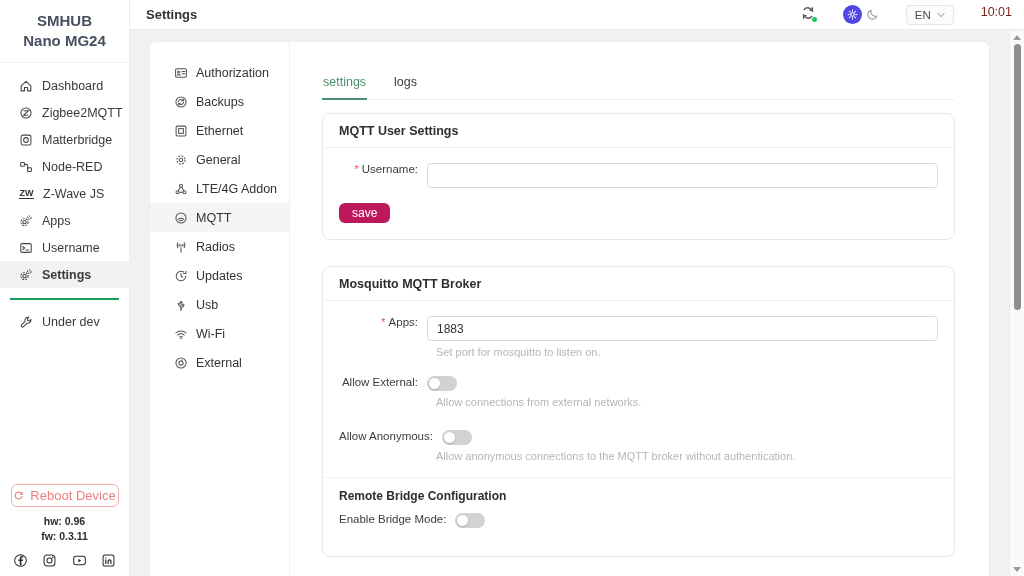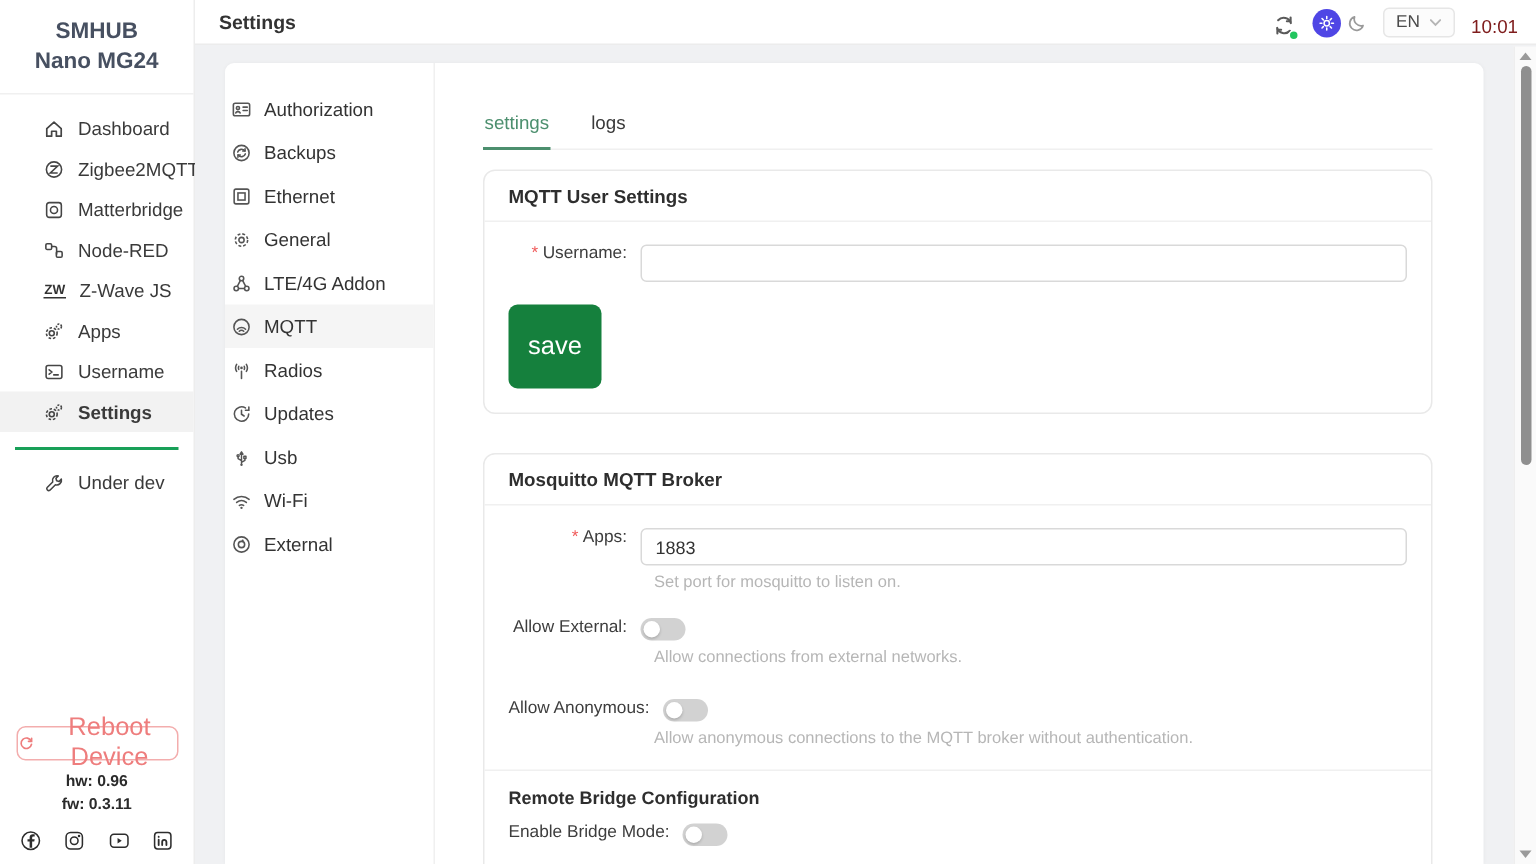--- a/index.html
+++ b/index.html
@@ -5,49 +5,49 @@
 *{margin:0;padding:0;box-sizing:border-box}
 html,body{width:1024px;height:576px;overflow:hidden;font-family:"Liberation Sans",sans-serif;background:#fff;-webkit-font-smoothing:antialiased}
 .app{display:flex;width:1024px;height:576px}
 svg{display:block}
 .ic{flex-shrink:0}
 
 
 .sidebar{width:130px;background:#fff;border-right:1px solid #ededed;display:flex;flex-direction:column;flex-shrink:0}
 .logo{text-align:center;padding:11px 4px 12px;font-size:15px;font-weight:bold;color:#475061;line-height:1.3;border-bottom:1px solid #f0f0f0}
 .nav{padding-top:9px}
-.nav-item{display:flex;align-items:center;gap:9px;height:27px;padding-left:29px;font-size:12.5px;color:#3a3a3a;cursor:pointer}
+.nav-item{display:flex;align-items:center;gap:9px;height:27px;padding-left:19px;font-size:12.5px;color:#3a3a3a;cursor:pointer}
 .nav-item .ic{color:#454545}
 .nav-item.active{background:#f2f2f2;font-weight:bold}
 .green-divider{height:2px;background:#18a058;margin:10px 10px 8px}
 .zw{font-size:9px;font-weight:bold;color:#333;border-bottom:1.6px solid #333;width:15px;text-align:center;display:inline-block;line-height:1.2}
 .sidebar-bottom{margin-top:auto;padding-bottom:8px;text-align:center}
-.reboot-btn{display:flex;align-items:center;justify-content:center;gap:6px;margin:0 auto 7px;width:108px;height:23px;border:1px solid #f3adad;border-radius:6px;background:#fff;color:#ee7d7d;font-size:17px;cursor:pointer}
+.reboot-btn{display:flex;align-items:center;justify-content:center;gap:6px;margin:0 auto 7px;width:108px;height:23px;border:1px solid #f3adad;border-radius:6px;background:#fff;color:#ee7d7d;font-size:13px;cursor:pointer}
 .version{font-size:10.5px;font-weight:bold;color:#2b2b2b;line-height:1.45}
 .social{display:flex;justify-content:space-between;align-items:center;padding:9px 13px 0;color:#2d2d2d}
 
 
 .main{flex:1;display:flex;flex-direction:column;min-width:0;position:relative}
 .topbar{height:30px;background:#fff;display:flex;align-items:center;padding:0 12px 0 16px;border-bottom:1px solid #ececec;flex-shrink:0}
 .topbar-title{font-size:13px;font-weight:bold;color:#333}
-.topbar-right{margin-left:auto;display:flex;align-items:flex-end;gap:11px}
+.topbar-right{margin-left:auto;display:flex;align-items:flex-start;gap:27px}
 .sync-wrap{position:relative;color:#5a5a5a;cursor:pointer}
 .sync-dot{position:absolute;right:-2px;bottom:-2px;width:7px;height:7px;border-radius:50%;background:#22c55e;border:1px solid #fff}
 .theme-toggle{display:flex;align-items:center;gap:4px;cursor:pointer}
 .theme-sun{width:19px;height:19px;border-radius:50%;background:#4f46e5;display:flex;align-items:center;justify-content:center;color:#fff}
 .theme-moon{color:#9a9a9a}
 .lang{display:flex;align-items:center;gap:6px;border:1px solid #e6e6e6;border-radius:4px;padding:3px 8px;font-size:11.5px;color:#4a4a4a;background:#fcfcfc;cursor:pointer}
 .lang .chev{color:#b5b5b5}
 .clock{font-size:12.5px;font-weight:normal;color:#7f1d1d;margin-right:0}
 
 
 .workspace{flex:1;background:#f0f1f3;padding:12px 35px 0 20px;overflow:hidden}
 .panel{background:#fff;border-radius:6px 6px 0 0;height:100%;display:flex;box-shadow:0 0 3px rgba(0,0,0,.04)}
 .settings-menu{width:140px;flex-shrink:0;border-right:1px solid #f0f0f0;padding-top:16px}
-.menu-item{display:flex;align-items:center;gap:8px;height:29px;padding-left:4px;font-size:12.5px;color:#333;cursor:pointer}
+.menu-item{display:flex;align-items:center;gap:8px;height:29px;padding-left:24px;font-size:12.5px;color:#333;cursor:pointer}
 .menu-item .ic{color:#555}
 .menu-item.active{background:#f5f5f5}
 .content{flex:1;min-width:0;padding:30px 34px 0 32px}
 
 
 .tabs{display:flex;gap:26px;border-bottom:1px solid #f0f0f0}
 .tab{font-size:12.5px;color:#3a3a3a;padding:3px 1px 9px;cursor:pointer}
 .tab.active{color:#4c8f6e;border-bottom:2px solid #4c8f6e;margin-bottom:-1px}
 
 
@@ -59,21 +59,21 @@
 .form-label{min-width:88px;flex-shrink:0;text-align:right;font-size:11.5px;color:#3d3d3d;padding-right:9px;white-space:nowrap}
 .req{color:#f05b5b;margin-right:3px}
 .form-ctl{flex:1;display:flex;align-items:center;min-width:0}
 .text-input{width:100%;height:25px;border:1px solid #d9d9d9;border-radius:4px;padding:0 9px;font-size:12px;color:#333;outline:none;background:#fff}
 .text-input:disabled{background:#f6f6f6;border-color:#e9e9e9}
 .text-input::placeholder{color:#c3c3c3}
 .input-wrap{flex:1;display:flex;align-items:center;gap:6px;border:1px solid #d9d9d9;border-radius:4px;height:25px;padding:0 9px;background:#fff}
 .input-wrap input{flex:1;border:none;outline:none;font-size:12px;color:#333;min-width:0}
 .eye{color:#9a9a9a;cursor:pointer}
 .form-help{font-size:11px;color:#b6b6b6;margin:-7px 0 15px 97px}
-.save-btn{background:#15803d;color:#fff;border:none;border-radius:6px;font-size:17px;padding:18px 13px;cursor:pointer;margin-top:3px}
+.save-btn{background:#be185d;color:#fff;border:none;border-radius:6px;font-size:12px;padding:3px 13px;cursor:pointer;margin-top:3px}
 .toggle{position:relative;width:30px;height:15px;border-radius:8px;background:#d2d2d2;border:none;cursor:pointer;flex-shrink:0}
 .toggle::after{content:"";position:absolute;left:2px;top:2px;width:11px;height:11px;border-radius:50%;background:#fff;box-shadow:0 1px 2px rgba(0,0,0,.2)}
 .section-divider{border-top:1px solid #f0f0f0;margin:2px -16px 11px}
 .section-title{font-size:12px;font-weight:bold;color:#2e2e2e;margin-bottom:10px}
 
 
 .scrollbar{position:absolute;top:31px;right:0;bottom:0;width:15px;background:#fafafa;border-left:1px solid #eee;display:flex;flex-direction:column;align-items:center}
 .scroll-arrow{width:0;height:0;border-left:4px solid transparent;border-right:4px solid transparent;margin:4px 0;cursor:pointer}
 .scroll-arrow.up{border-bottom:5px solid #9a9a9a}
 .scroll-arrow.down{border-top:5px solid #9a9a9a;margin-top:auto}

